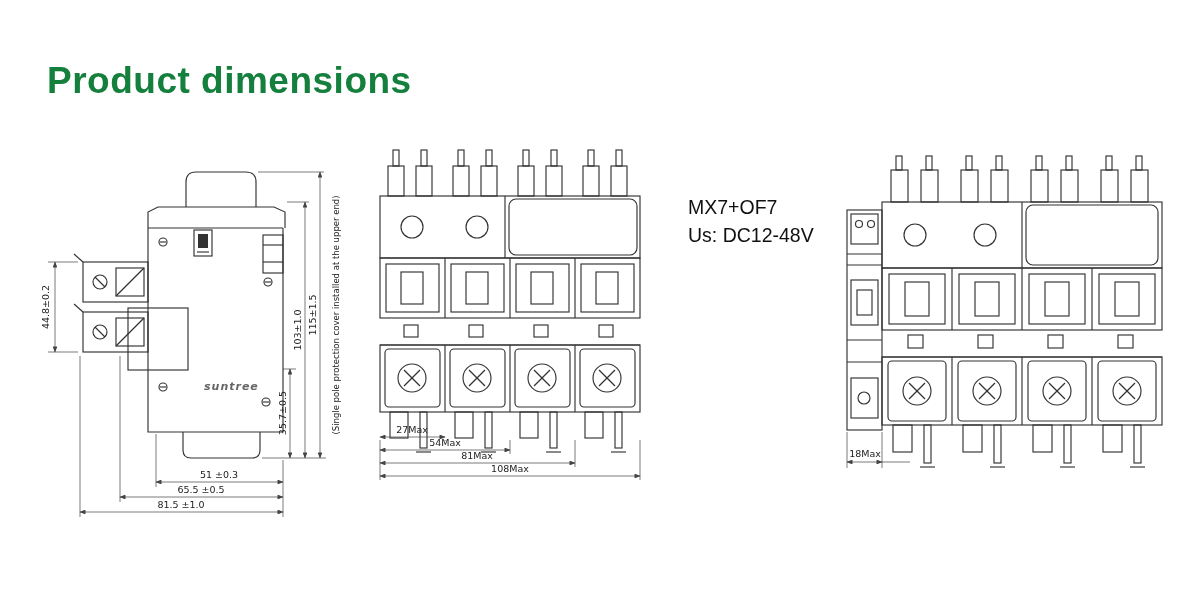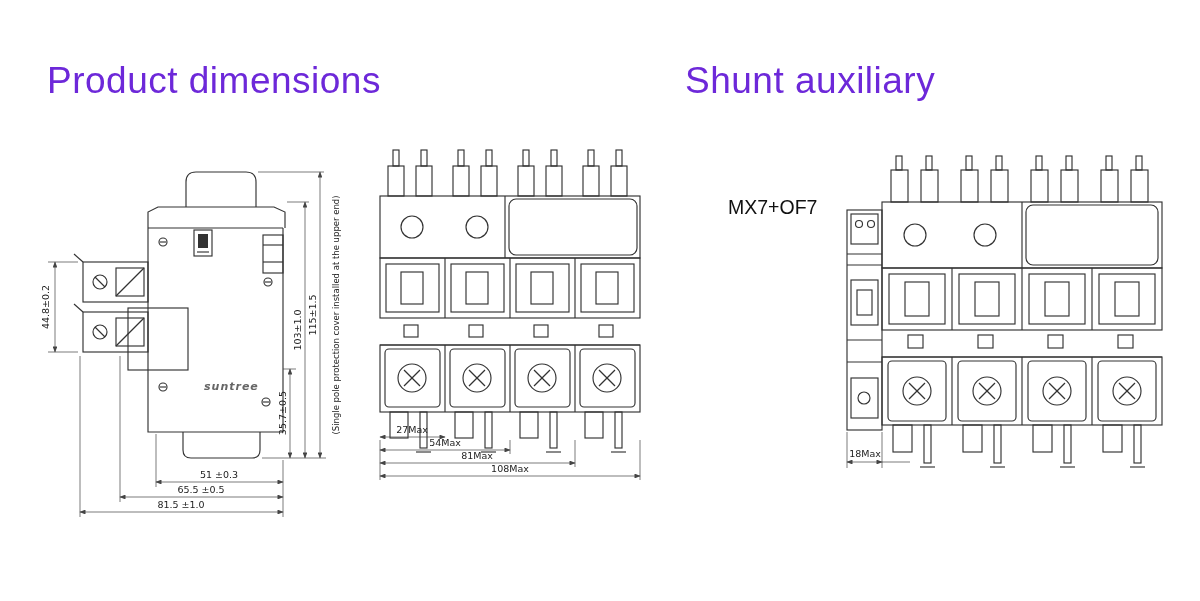--- a/index.html
+++ b/index.html
@@ -1,39 +1,38 @@
 <!DOCTYPE html>
 <html><head>
 <meta charset="utf-8">
 <style>
   html,body{margin:0;padding:0;background:#fff;}
   .page{position:relative;width:1200px;height:601px;background:#ffffff;overflow:hidden;
         font-family:"Liberation Sans", sans-serif;color:#111;}
-  .title{position:absolute;font-weight:normal;font-size:37px;letter-spacing:.5px;color:#6d28d9;}
+  .title{position:absolute;font-weight:bold;font-size:37px;letter-spacing:.5px;color:#15803d;}
   #title-left{left:47px;top:60px;}
   #title-right{left:685px;top:60px;}
-  .specs{position:absolute;left:688px;top:193px;font-size:19.5px;line-height:28px;color:#111;margin-left:40px;}
+  .specs{position:absolute;left:688px;top:193px;font-size:19.5px;line-height:28px;color:#111;}
   svg{position:absolute;}
   #side-view{left:28px;top:150px;}
   #front-view{left:355px;top:140px;}
   #aux-view{left:815px;top:150px;}
   .outline{stroke:#333;fill:none;stroke-width:1.15;}
   .thin{stroke:#444;fill:none;stroke-width:.7;}
   .dimtxt{fill:#222;font-size:9.5px;font-family:"DejaVu Sans",sans-serif;}
   .notetxt{fill:#222;font-size:8.5px;font-family:"DejaVu Sans",sans-serif;}
   .brandtxt{fill:#666;font-size:11px;font-style:italic;font-weight:bold;letter-spacing:1px;
             font-family:"DejaVu Sans",sans-serif;}
 </style>
 </head>
 <body>
 
 <div class="page">
 
   <div class="title" id="title-left">Product dimensions</div>
-  <div class="title" id="title-right">Shunt auxiliary</div>
 
   <svg id="side-view" width="330" height="400" viewBox="0 0 330 400">
     <defs>
       <marker id="svA" viewBox="0 0 10 8" refX="9" refY="4" markerWidth="9" markerHeight="7" orient="auto-start-reverse">
         <path d="M0,0 L10,4 L0,8 z" fill="#444"></path>
       </marker>
     </defs>
 
     <g class="outline">
 
@@ -221,20 +220,21 @@
       <line x1="25" y1="336" x2="285" y2="336" marker-start="url(#fvA)" marker-end="url(#fvA)"></line>
     </g>
     <text class="dimtxt" text-anchor="middle" x="57" y="293">27Max</text>
     <text class="dimtxt" text-anchor="middle" x="90" y="306">54Max</text>
     <text class="dimtxt" text-anchor="middle" x="122" y="319">81Max</text>
     <text class="dimtxt" text-anchor="middle" x="155" y="332">108Max</text>
   </svg>
 
   <div class="specs">
     <div>MX7+OF7</div>
+    <div>Us: DC12-48V</div>
   </div>
 
   <svg id="aux-view" width="370" height="350" viewBox="0 0 370 350">
     <defs>
       <marker id="axA" viewBox="0 0 10 8" refX="9" refY="4" markerWidth="9" markerHeight="7" orient="auto-start-reverse">
         <path d="M0,0 L10,4 L0,8 z" fill="#444"></path>
       </marker>
     </defs>
 
     <g class="outline">

